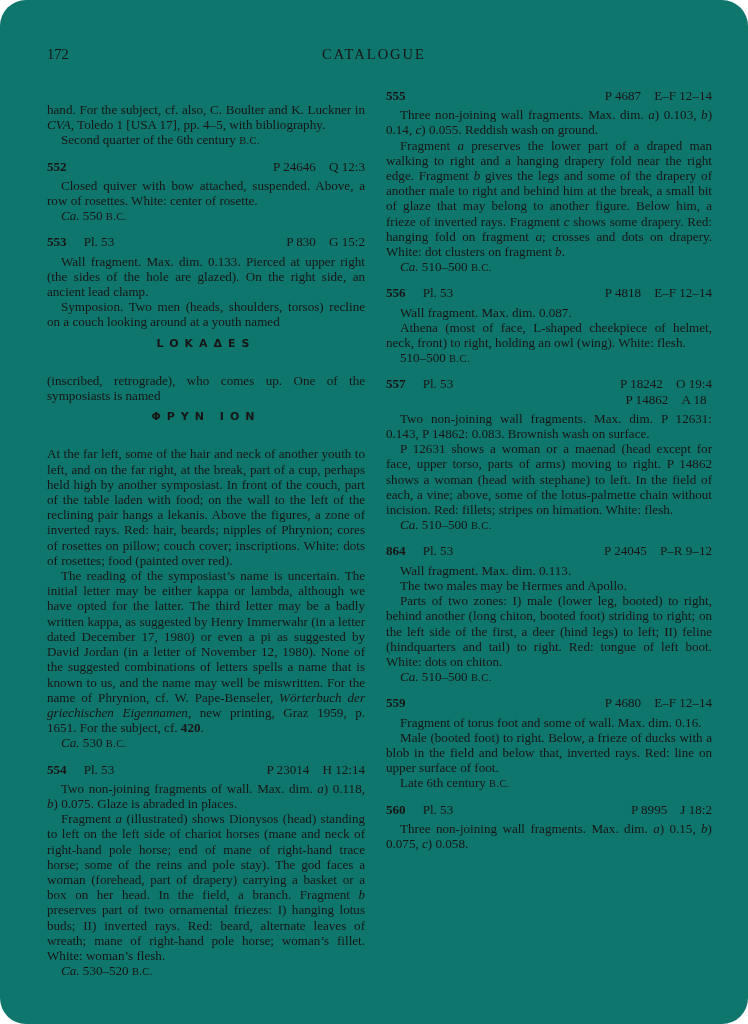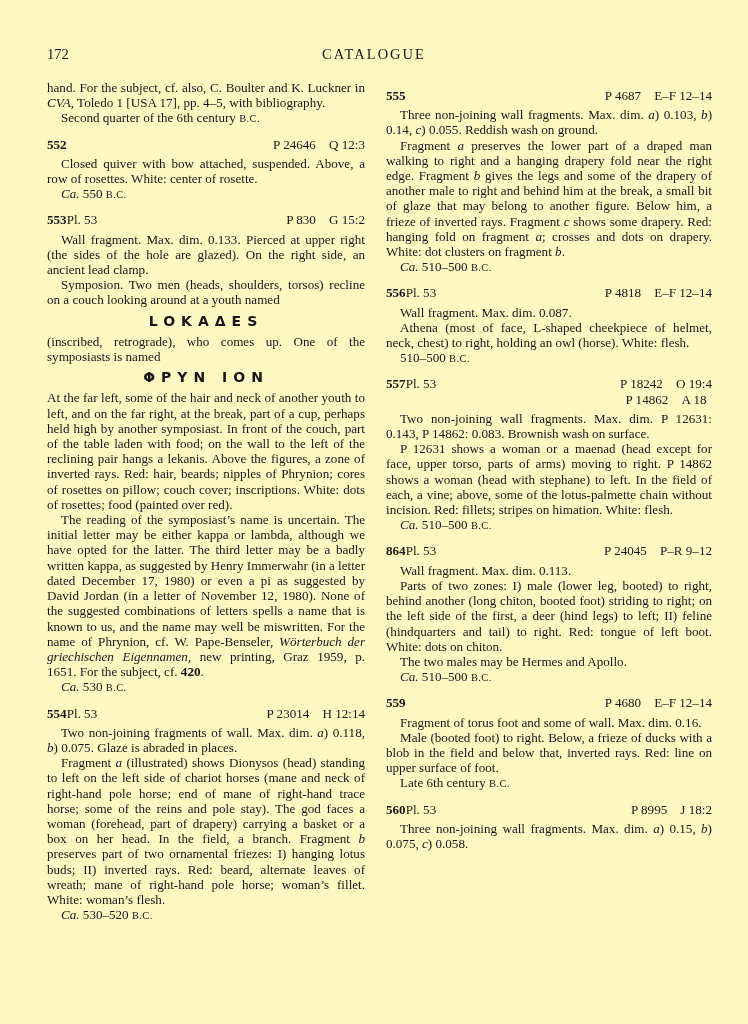--- a/index.html
+++ b/index.html
@@ -1,33 +1,33 @@
 <!DOCTYPE html>
 <html lang="en"><head>
 <meta charset="utf-8">
 <style>
   html,body{margin:0;padding:0;background:#ffffff;}
-  .page{position:relative;width:748px;height:1024px;background:#fef9c3;overflow:hidden;
-        font-family:"Liberation Serif",serif;font-size:13.1px;line-height:15.2px;color:#171614;}
+  .page{position:relative;width:748px;height:1024px;background:#0f766e;overflow:hidden;
+        font-family:"Liberation Serif",serif;font-size:13.1px;line-height:15.2px;color:#171614;border-radius:26px;}
   .pagenum{position:absolute;left:47px;top:47px;font-size:14.5px;}
   .ptitle{position:absolute;left:0;top:47px;width:100%;text-align:center;font-size:14.5px;letter-spacing:2px;}
   .col{position:absolute;top:80px;}
   #col-left{left:47px;width:318px;}
   #col-right{left:386px;width:326px;}
   p{margin:0;text-align:justify;}
   p.ind{text-indent:14px;}
-  p.cont{text-indent:0;}
+  p.cont{text-indent:0;margin-top:22px;}
   .entry-head{display:flex;justify-content:space-between;align-items:flex-start;margin:10px 0 4px;}
   .col .entry:first-child .entry-head{margin-top:8px;}
   .enum{font-weight:700;}
-  .plate{}
+  .plate{margin-left:17px;}
   .eh-right{text-align:center;}
   .ref{display:block;white-space:pre;}
   .insc{text-align:center;text-indent:0;font-family:"DejaVu Sans",sans-serif;font-weight:700;
-        font-size:14px;letter-spacing:6px;margin:6px 0 5px;}
+        font-size:11px;letter-spacing:6px;margin:6px 0 5px;}
   .sc{font-size:0.8em;letter-spacing:0.4px;}
 </style>
 </head>
 <body>
 
 <div class="page">
   <div class="pagenum">172</div>
   <div class="ptitle">CATALOGUE</div>
 
   <div class="col" id="col-left">
@@ -89,21 +89,21 @@
     </div>
 
     <div class="entry">
       <div class="entry-head">
         <span class="eh-left"><b class="enum">556</b><span class="plate">Pl. 53</span></span>
         <span class="eh-right">
             <span class="ref">P 4818 E–F 12–14</span>
           </span>
       </div>
       <p class="ind">Wall fragment. Max. dim. 0.087.</p>
-      <p class="ind">Athena (most of face, L-shaped cheekpiece of helmet, neck, chest) to right, holding an owl (horse). White: flesh.</p>
+      <p class="ind">Athena (most of face, L-shaped cheekpiece of helmet, neck, front) to right, holding an owl (wing). White: flesh.</p>
       <p class="ind">510–500 <span class="sc">B.C.</span></p>
     </div>
 
     <div class="entry">
       <div class="entry-head">
         <span class="eh-left"><b class="enum">557</b><span class="plate">Pl. 53</span></span>
         <span class="eh-right">
             <span class="ref">P 18242 O 19:4</span>
             <span class="ref">P 14862 A 18</span>
           </span>
@@ -114,22 +114,22 @@
     </div>
 
     <div class="entry">
       <div class="entry-head">
         <span class="eh-left"><b class="enum">864</b><span class="plate">Pl. 53</span></span>
         <span class="eh-right">
             <span class="ref">P 24045 P–R 9–12</span>
           </span>
       </div>
       <p class="ind">Wall fragment. Max. dim. 0.113.</p>
+      <p class="ind">The two males may be Hermes and Apollo.</p>
       <p class="ind">Parts of two zones: I) male (lower leg, booted) to right, behind another (long chiton, booted foot) striding to right; on the left side of the first, a deer (hind legs) to left; II) feline (hindquarters and tail) to right. Red: tongue of left boot. White: dots on chiton.</p>
-      <p class="ind">The two males may be Hermes and Apollo.</p>
       <p class="ind"><i>Ca.</i> 510–500 <span class="sc">B.C.</span></p>
     </div>
 
     <div class="entry">
       <div class="entry-head">
         <span class="eh-left"><b class="enum">559</b></span>
         <span class="eh-right">
             <span class="ref">P 4680 E–F 12–14</span>
           </span>
       </div>

